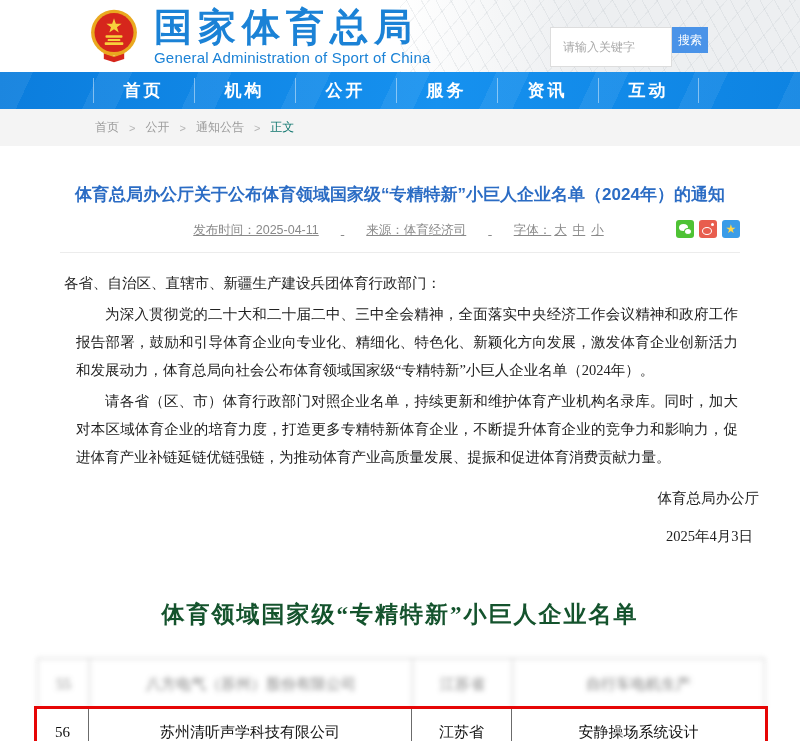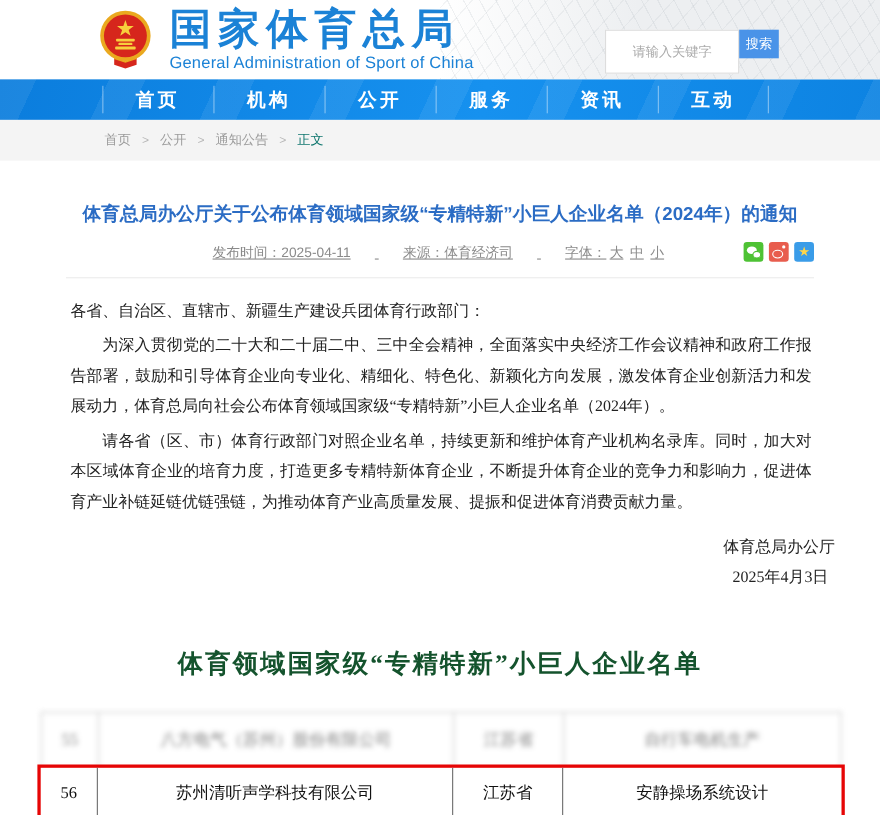--- a/index.html
+++ b/index.html
@@ -13,21 +13,21 @@
       repeating-linear-gradient(62deg, rgba(160,170,178,.16) 0 1px, transparent 1px 13px),
       repeating-linear-gradient(-48deg, rgba(160,170,178,.13) 0 1px, transparent 1px 17px),
       linear-gradient(to right, rgba(238,240,242,0) 0%, #edeff1 45%);
   }
   .brand { position:absolute; left:88px; top:8px; display:flex; align-items:center; }
   .brand-text { margin-left:14px; }
   .site-name { color:#1b82d6; font-size:38px; font-weight:bold; letter-spacing:6px; line-height:32px; }
   .site-name-en { color:#1b82d6; font-size:15px; margin-top:6px; letter-spacing:.2px; }
   .search-box { position:absolute; right:92px; top:27px; display:flex; z-index:2; }
   .search-input { width:122px; height:40px; border:1px solid #ddd; background:#fff;
-    font-size:12px; padding:0 24px; color:#333; outline:none; }
+    font-size:12px; padding:0 12px; color:#333; outline:none; }
   .search-input::placeholder { color:#aaa; }
   .search-btn { width:36px; height:26px; background:#4a93e8; color:#fff; border:none;
     font-size:12px; cursor:pointer; }
 
   
   .main-nav { height:37px; background:
       repeating-linear-gradient(115deg, rgba(255,255,255,.07) 0 30px, transparent 30px 90px),
       linear-gradient(100deg,#0b7ddd 0%, #1691ef 55%, #0d83e2 100%);
     display:flex; align-items:center; padding-left:93px; }
   .nav-item { width:101px; text-align:center; color:#fff; font-size:17px; font-weight:bold;
@@ -62,25 +62,25 @@
     background:#fff; border-radius:50%; border:1px solid #4ec234; }
   .icon-weibo { background:#e85d4e; }
   .icon-weibo::before { content:""; position:absolute; left:3px; bottom:3px; width:8px; height:6px;
     border:1.5px solid #fff; border-radius:50%; }
   .icon-weibo::after { content:""; position:absolute; right:3px; top:3px; width:3px; height:3px;
     background:#fff; border-radius:50%; }
   .icon-qzone { background:#3a9ce8; color:#ffd54a; font-size:12px; line-height:1; }
 
   .body-text { padding:16px 62px 0 64px; font-family:"Liberation Serif","DejaVu Serif",serif;
     font-size:14.5px; color:#222; line-height:28px; text-align:justify; }
-  .body-text p.indent { text-indent:2em; margin-top:3px; }
+  .body-text p.indent { text-indent:2em; margin-top:3px;margin-left:12px; }
 
   .signature { margin-top:14px; padding-right:41px; text-align:right;
     font-family:"Liberation Serif","DejaVu Serif",serif; font-size:14.5px; color:#222; line-height:27px; }
-  .signature .sig-date { padding-right:6px; }
+  .signature .sig-date { padding-right:6px;margin-top:11px; }
 
   
   .list-title { margin-top:49px; text-align:center; color:#14532d;
     font-family:"Liberation Serif","DejaVu Serif",serif; font-weight:bold;
     font-size:23px; letter-spacing:2px; }
 
   .company-table { margin:29px 35px 0 37px; font-family:"Liberation Serif","DejaVu Serif",serif; }
   .trow { display:grid; grid-template-columns:52px 323px 100px 1fr; border:1px solid #9a9a9a;
     margin-top:-1px; background:#fff; }
   .trow .cell { display:flex; align-items:center; justify-content:center; text-align:center;

